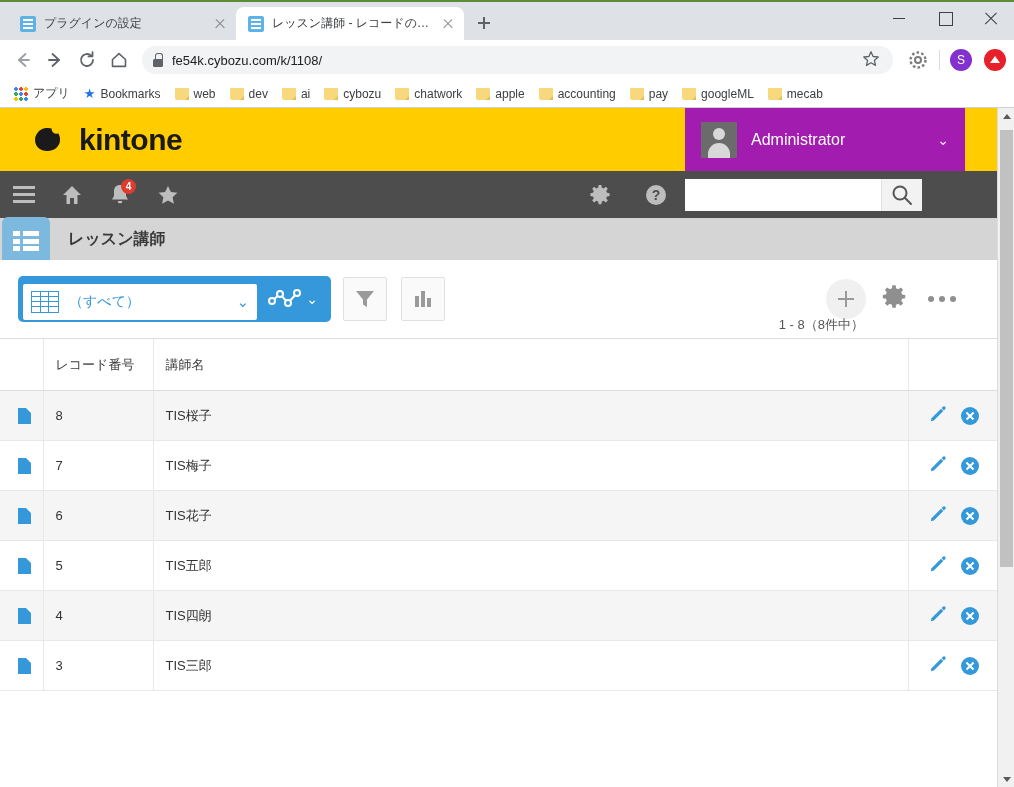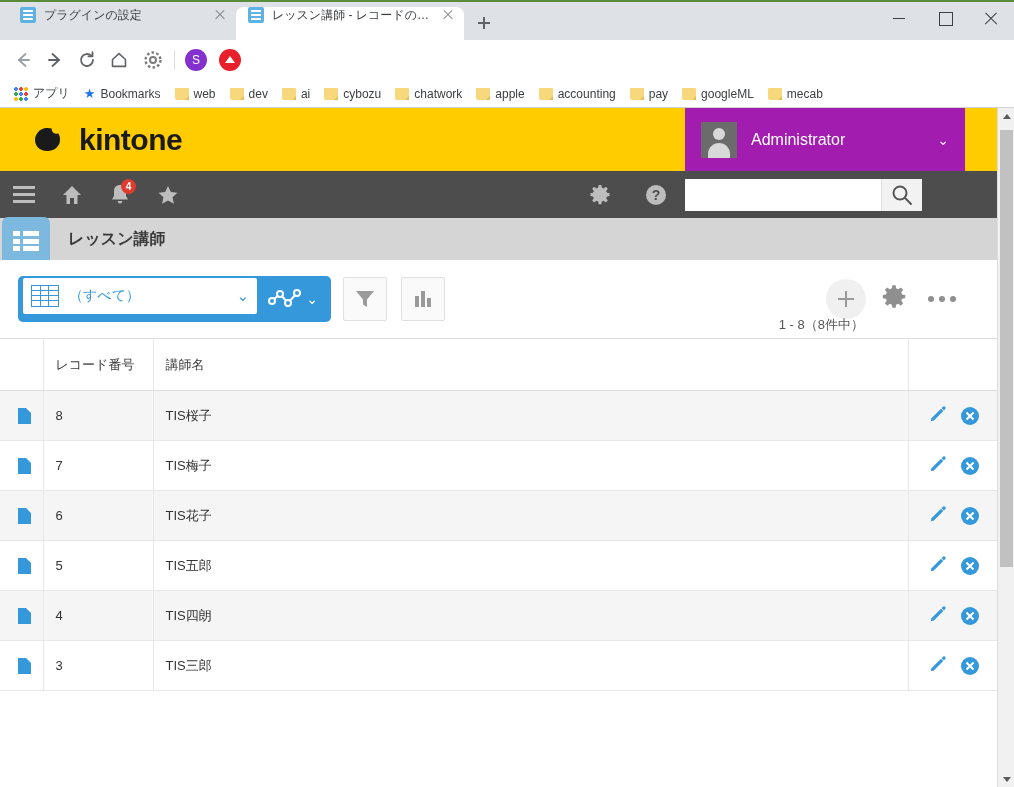--- a/index.html
+++ b/index.html
@@ -13,21 +13,21 @@
   
   .browser { width: 1014px; height: 787px; position: relative; background: #dee1e6; }
 
   .titlebar {
     height: 40px; background: #dee1e6; position: relative;
     display: flex; align-items: flex-end;
     border-top: 2px solid #5a8d3a;
   }
   .tabstrip { display: flex; align-items: flex-end; height: 100%; padding-left: 8px; }
   .tab {
-    height: 33px; width: 228px; display: flex; 
+    height: 33px; width: 228px; display: flex; align-items: center;
     padding: 0 8px 0 12px; border-radius: 8px 8px 0 0; position: relative;
     font-size: 12px; color: #3c4043; gap: 8px;
   }
   .tab.inactive { background: transparent; }
   .tab.active { background: #fff; }
   .tab-favicon {
     width: 16px; height: 16px; flex: 0 0 16px; border-radius: 2px;
     background: #5eb3e4; position: relative;
   }
   .tab-favicon::before {
@@ -227,21 +227,21 @@
   .k-bc-arrow {
     width:0; height:0; border-top:21px solid transparent; border-bottom:21px solid transparent;
     border-left:14px solid #f0f0f0; margin-left:-2px;
   }
   .k-bc-text { font-size:13px; color:#777; margin-left:12px; }
   .k-pin { position:absolute; right:40px; }
 
   
   .k-viewbar { height: 78px; background:#fff; display:flex; align-items:center; padding:0 20px; position:relative; }
   .view-select {
-    height:42px; display:flex; align-items:flex-start; background:#3498DB; border-radius:3px;
+    height:42px; display:flex; align-items:flex-end; background:#3498DB; border-radius:3px;
     box-shadow: 0 0 0 2px #3498DB;
   }
   .view-select-main {
     width:234px; height:36px; background:#fff; margin-left:3px; display:flex; align-items:center;
     padding:0 8px; gap:10px; border-radius:2px;
   }
   .tbl-ico { width:28px; height:22px; flex:0 0 28px; position:relative; border:1.5px solid #3498DB; }
   .tbl-ico::before {
     content:""; position:absolute; inset:0;
     background:
@@ -362,20 +362,29 @@
     <div class="navbtn">
       <svg width="20" height="20" viewBox="0 0 20 20">
           <path d="M16 10a6 6 0 1 1-1.8-4.3" stroke="#5f6368" stroke-width="1.8" fill="none" stroke-linecap="round"></path>
           <path d="M15.5 2.2 V6.3 H11.4" stroke="#5f6368" stroke-width="1.8" fill="none" stroke-linecap="round" stroke-linejoin="round"></path>
         </svg>
     </div>
     <div class="navbtn">
       <svg width="20" height="20" viewBox="0 0 20 20">
           <path d="M3.5 9.5 L10 3.6 L16.5 9.5 V16.4 H3.5 Z" stroke="#5f6368" stroke-width="1.6" fill="none" stroke-linejoin="round"></path>
         </svg>
+    </div>
+    <div class="omnibox">
+      <span class="lock"></span>
+      <span class="url">fe54k.cybozu.com/k/1108/</span>
+      <span class="star-ico">
+        <svg width="20" height="20" viewBox="0 0 20 20">
+            <path d="M10 2.8 L12.1 7.5 L17.2 8 L13.4 11.4 L14.5 16.4 L10 13.8 L5.5 16.4 L6.6 11.4 L2.8 8 L7.9 7.5 Z" stroke="#5f6368" stroke-width="1.3" fill="none" stroke-linejoin="round"></path>
+          </svg>
+      </span>
     </div>
     <span class="ext-ico">
       <svg width="22" height="22" viewBox="0 0 22 22">
           <circle cx="11" cy="11" r="7.5" fill="none" stroke="#7c7c7c" stroke-width="2.4" stroke-dasharray="2.6 2.2"></circle>
           <circle cx="11" cy="11" r="3" fill="none" stroke="#7c7c7c" stroke-width="2"></circle>
         </svg>
     </span>
     <span class="divider-v"></span>
     <span class="avatar-chrome">S</span>
     <span class="ext-red"></span>

